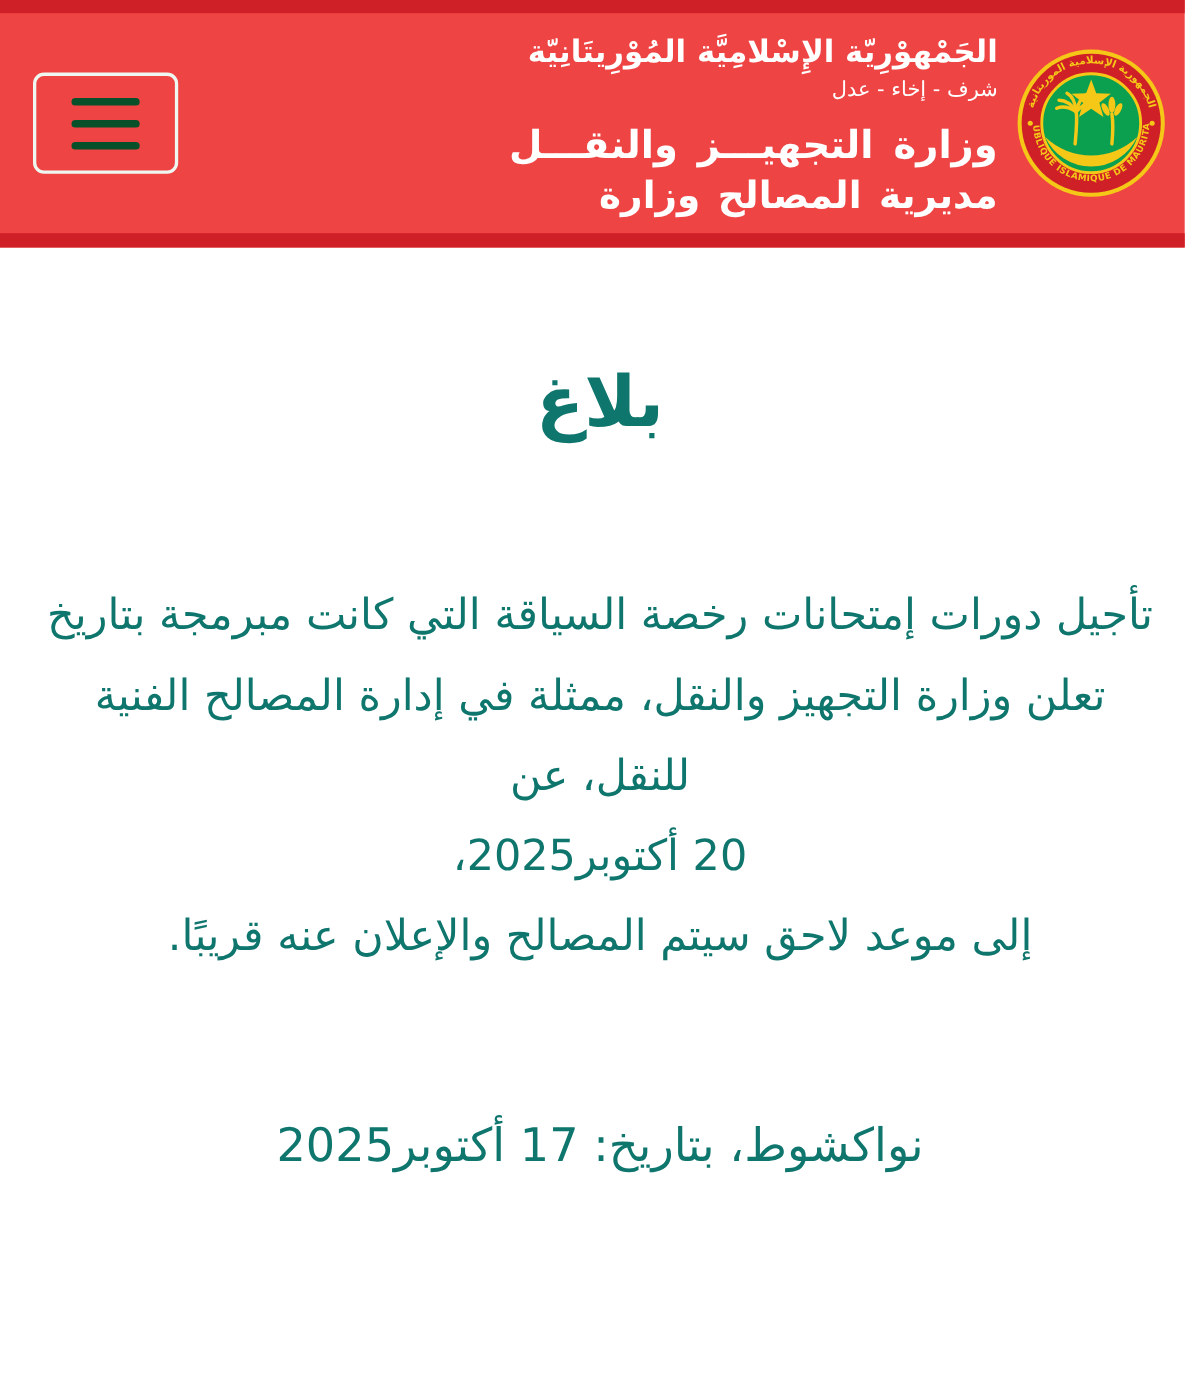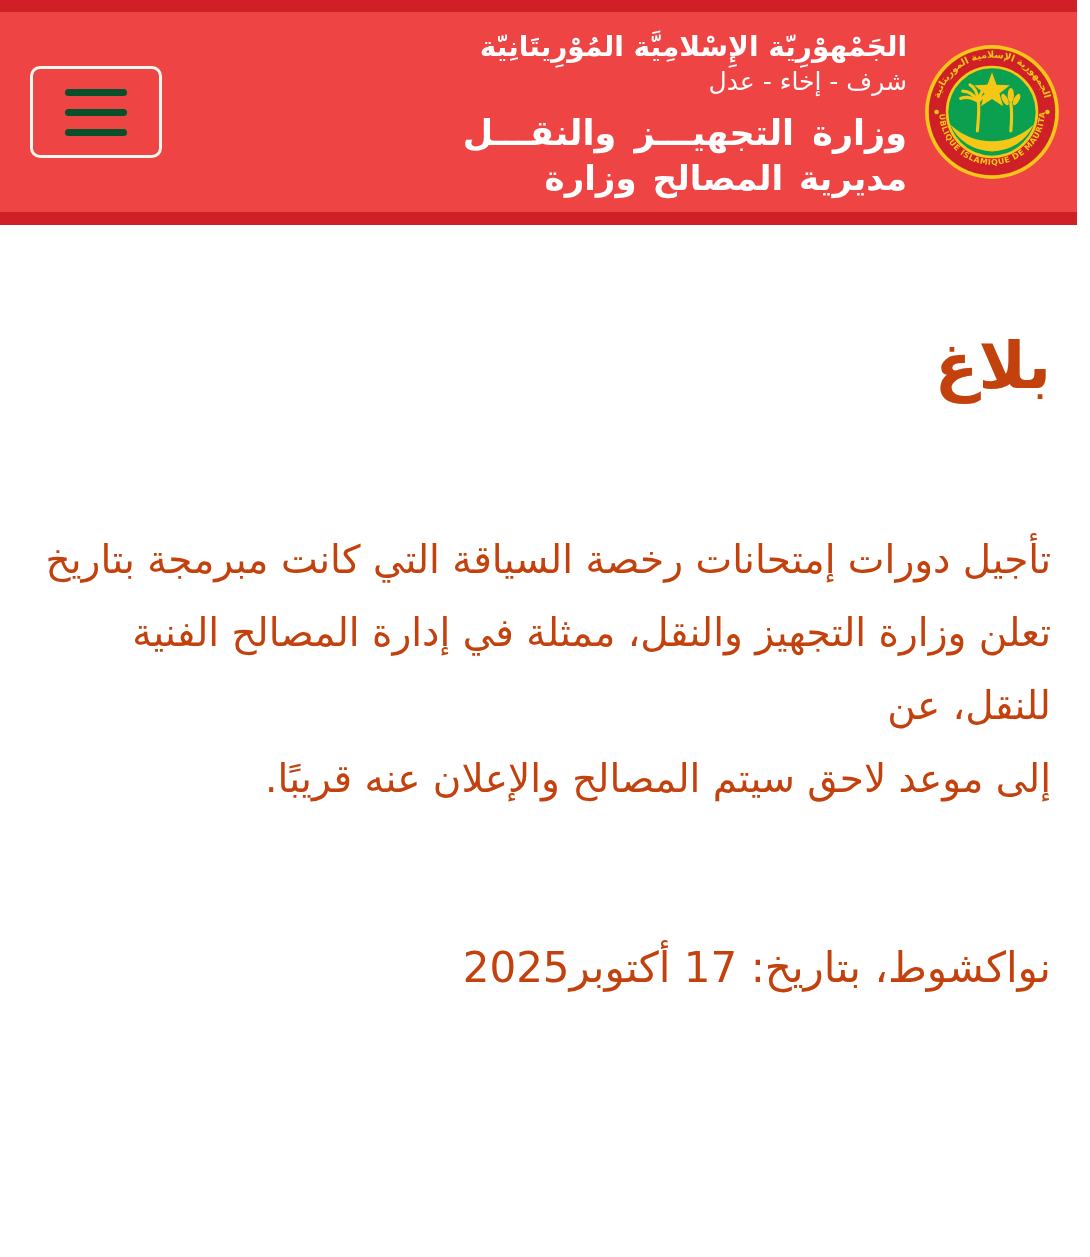--- a/index.html
+++ b/index.html
@@ -23,28 +23,28 @@
     background:transparent;
     border:3px solid #eef8f1;border-radius:10px;
     display:flex;flex-direction:column;justify-content:center;align-items:center;
     gap:13px;cursor:pointer;box-sizing:border-box;flex:0 0 auto;
   }
   .menu-btn .bar{width:62px;height:7px;background:#07502a;border-radius:4px;}
 
   .header-right{display:flex;align-items:center;margin-right:16px;gap:16px;}
   .h-text{direction:rtl;text-align:right;color:#ffffff;white-space:nowrap;}
   .h-line1{font-size:28px;font-weight:700;line-height:44px;}
-  .h-line2{font-size:25px;line-height:25px;margin-left:56px;}
+  .h-line2{font-size:19px;line-height:25px;margin-left:56px;}
   .h-line3{font-size:35px;font-weight:700;line-height:46px;word-spacing:6px;margin-top:16px;}
   .h-line4{font-size:34px;font-weight:700;line-height:44px;word-spacing:4px;}
 
   .seal{width:138px;height:138px;flex:0 0 auto;}
 
   
-  .main{direction:rtl;text-align:right;color:#c2410c;padding:0 26px 0 40px;}
+  .main{direction:rtl;text-align:center;color:#0f766e;padding:0 26px 0 40px;}
   .title{
     font-size:64px;font-weight:700;
     margin-top:96px;line-height:90px;
   }
   .body-text{margin-top:112px;font-size:39px;line-height:73px;}
   .body-line{min-height:73px;}
   .date-line{margin-top:118px;font-size:42px;line-height:70px;}
 </style>
 </head>
 <body>
@@ -102,19 +102,20 @@
       </svg>
     </div>
   </header>
 
   <main class="main">
     <h1 class="title">بلاغ</h1>
 
     <div class="body-text">
       <div class="body-line">تأجيل دورات إمتحانات رخصة السياقة التي كانت مبرمجة بتاريخ</div>
       <div class="body-line">تعلن وزارة التجهيز والنقل، ممثلة في إدارة المصالح الفنية للنقل، عن</div>
+      <div class="body-line">20 أكتوبر2025،</div>
       <div class="body-line">إلى موعد لاحق سيتم المصالح والإعلان عنه قريبًا.</div>
     </div>
 
     <div class="date-line">نواكشوط، بتاريخ: 17 أكتوبر2025</div>
   </main>
 
 </div>
 
 </body></html>

